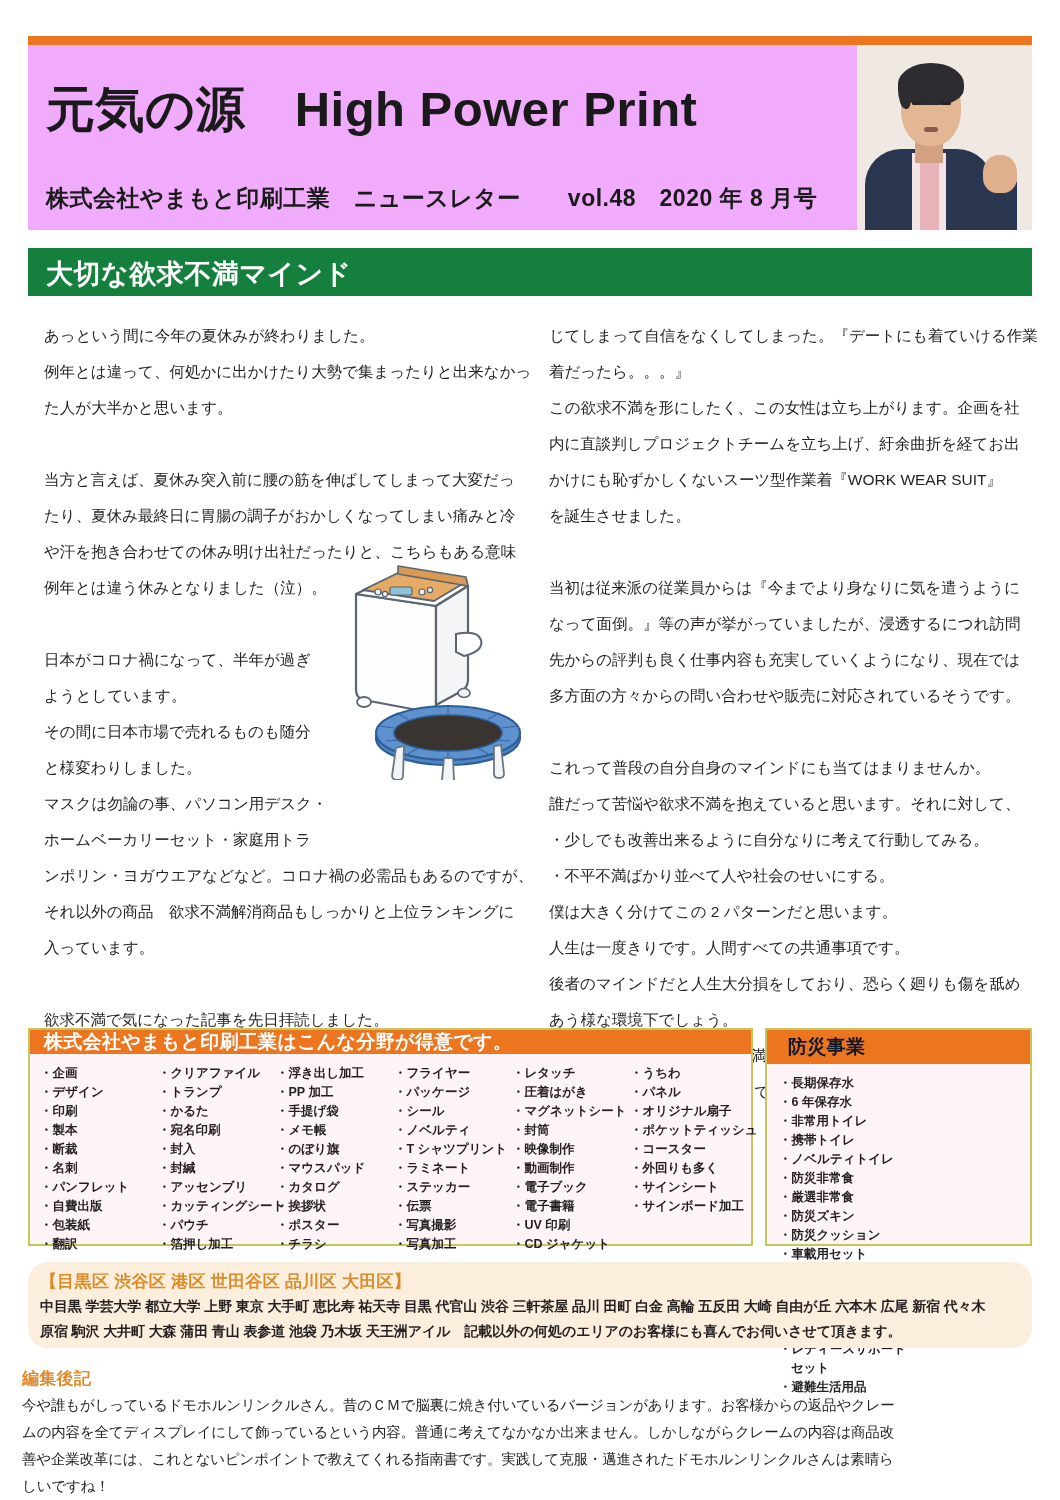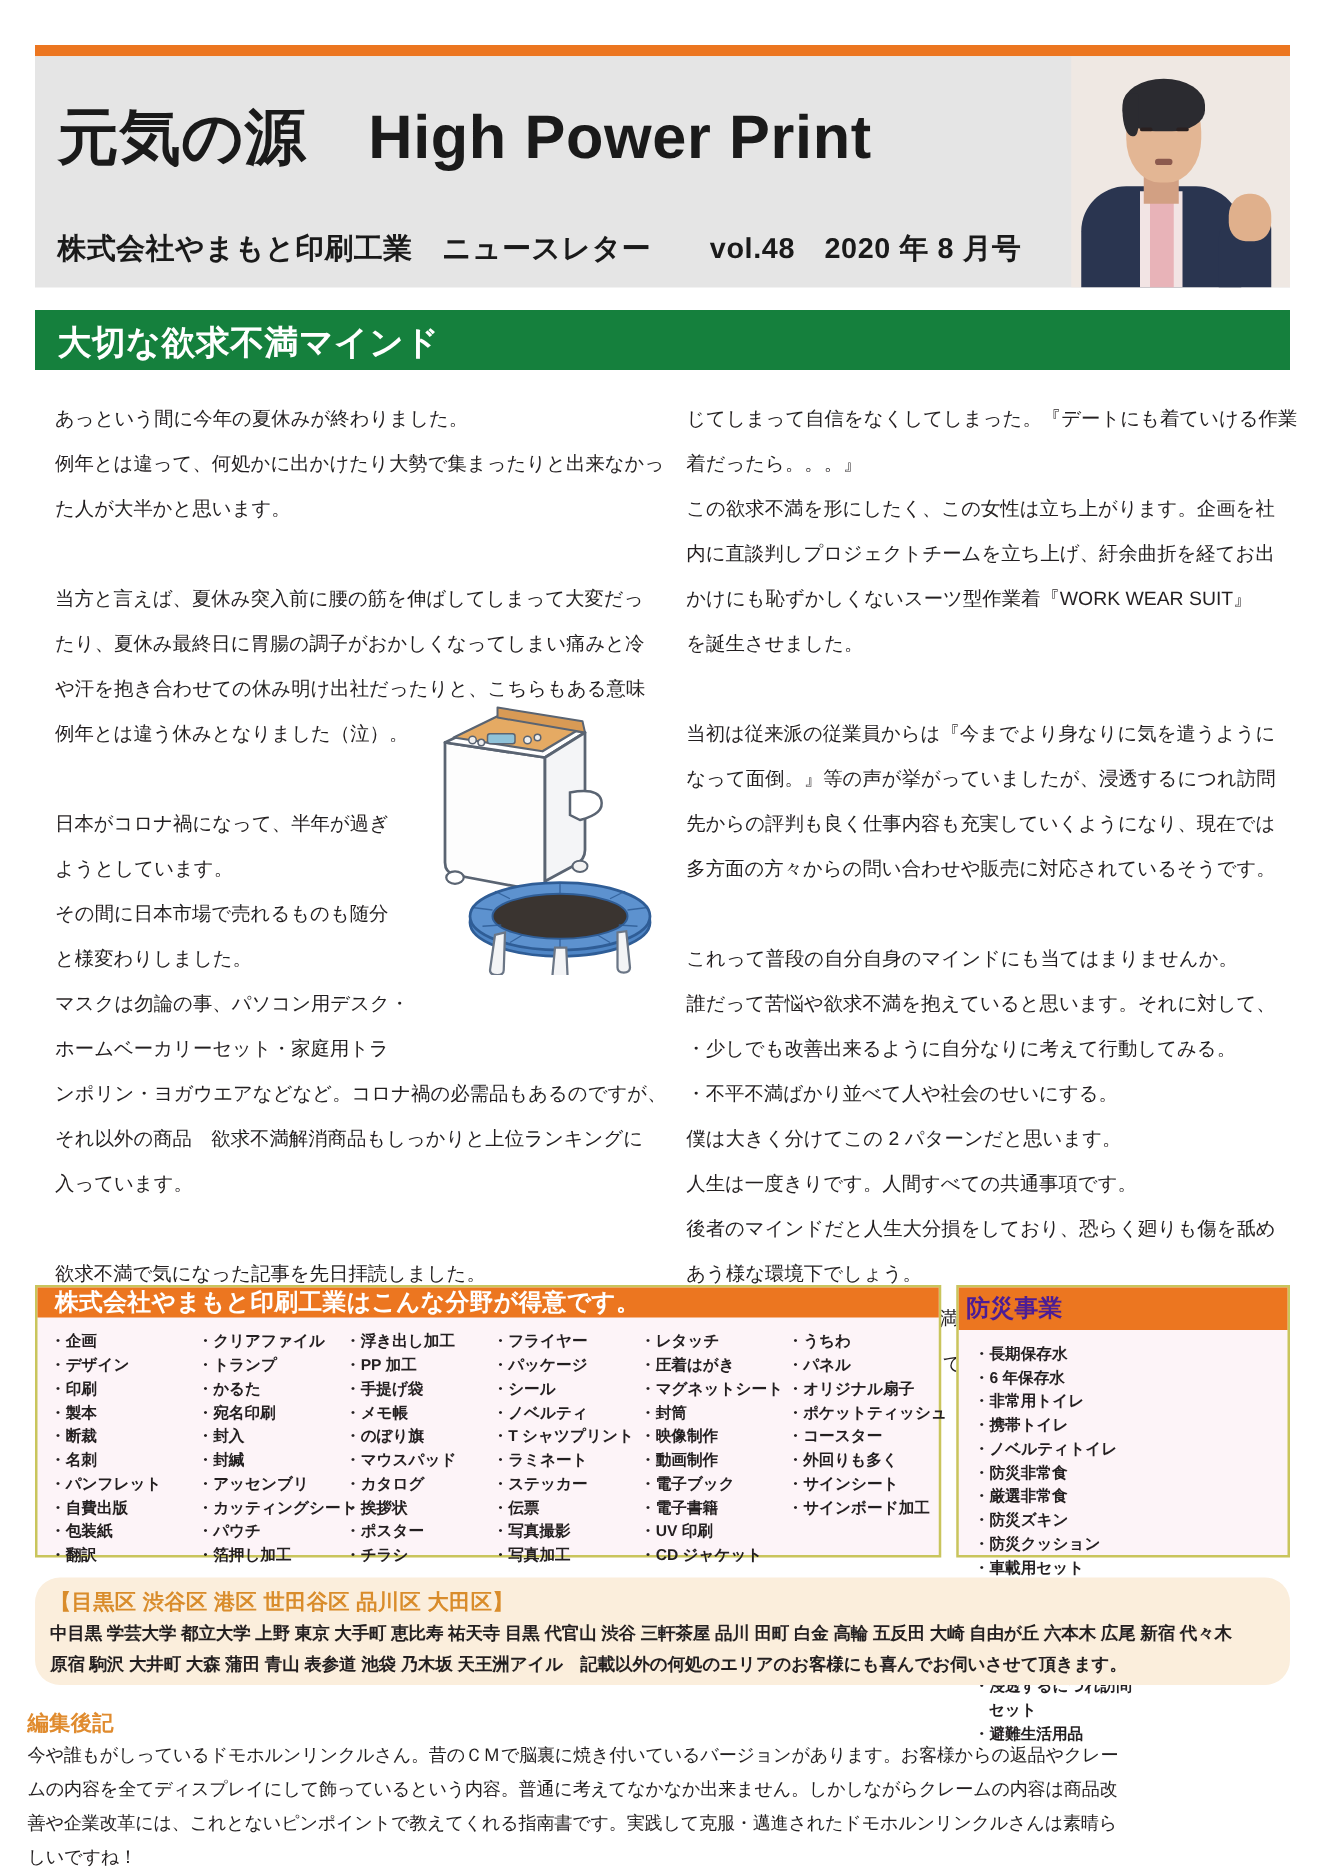--- a/index.html
+++ b/index.html
@@ -16,21 +16,21 @@
   .page { position: relative; width: 1060px; height: 1500px; }
 
   
   .masthead-rule-top {
     position: absolute; left: 28px; top: 36px;
     width: 1004px; height: 9px; background: #EC7620;
   }
   .masthead {
     position: absolute; left: 28px; top: 45px;
     width: 1004px; height: 185px;
-    background: #e5e5e5;
+    background: #f0abfc;
     overflow: hidden;
   }
   .masthead-title {
     position: absolute; left: 18px; top: 32px;
     font-size: 49px; font-weight: bold; color: #1a1a1a;
     letter-spacing: 0.5px; white-space: nowrap;
   }
   .masthead-sub {
     position: absolute; left: 18px; top: 138px;
     font-size: 23px; font-weight: bold; color: #1a1a1a;
@@ -156,22 +156,22 @@
     position: absolute; left: 765px; top: 1028px;
     width: 267px; height: 218px;
     background: #FDF4F8;
     border: 2px solid #C9C55C;
   }
   .bousai-head {
     height: 34px; background: #EC7620;
     display: flex; align-items: center;
   }
   .bousai-head span {
-    color: #4c1d95; font-size: 19px; font-weight: bold;
-    padding-left: 6px; letter-spacing: 0.3px;
+    color: #0f172a; font-size: 19px; font-weight: bold;
+    padding-left: 21px; letter-spacing: 0.3px;
   }
   .bousai-cols { display: flex; padding: 10px 0 0 12px; flex-direction: column; }
   .bsi-col { width: 122px; }
   .bsi-col li {
     list-style: none; font-size: 12.5px; line-height: 19px;
     color: #231f20; white-space: nowrap; font-weight: bold;
   }
   .bsi-col li.cont { padding-left: 12px; }
 
   
@@ -435,21 +435,21 @@
           <li>・厳選非常食</li>
           <li>・防災ズキン</li>
           <li>・防災クッション</li>
           <li>・車載用セット</li>
         </ul>
         <ul class="bsi-col">
           <li>・ブランケット</li>
           <li>・ポンチョ</li>
           <li>・毛布</li>
           <li>・衛生用品</li>
-          <li>・浸透するにつれ訪問</li>
+          <li>・レディースサポート</li>
           <li class="cont">セット</li>
           <li>・避難生活用品</li>
         </ul>
       </div>
   </div>
 
   <div class="area-box">
     <div class="area-title">【目黒区 渋谷区 港区 世田谷区 品川区 大田区】</div>
     <div id="area-lines">
         <div class="area-line">中目黒 学芸大学 都立大学 上野 東京 大手町 恵比寿 祐天寺 目黒 代官山 渋谷 三軒茶屋 品川 田町 白金 高輪 五反田 大崎 自由が丘 六本木 広尾 新宿 代々木</div>

